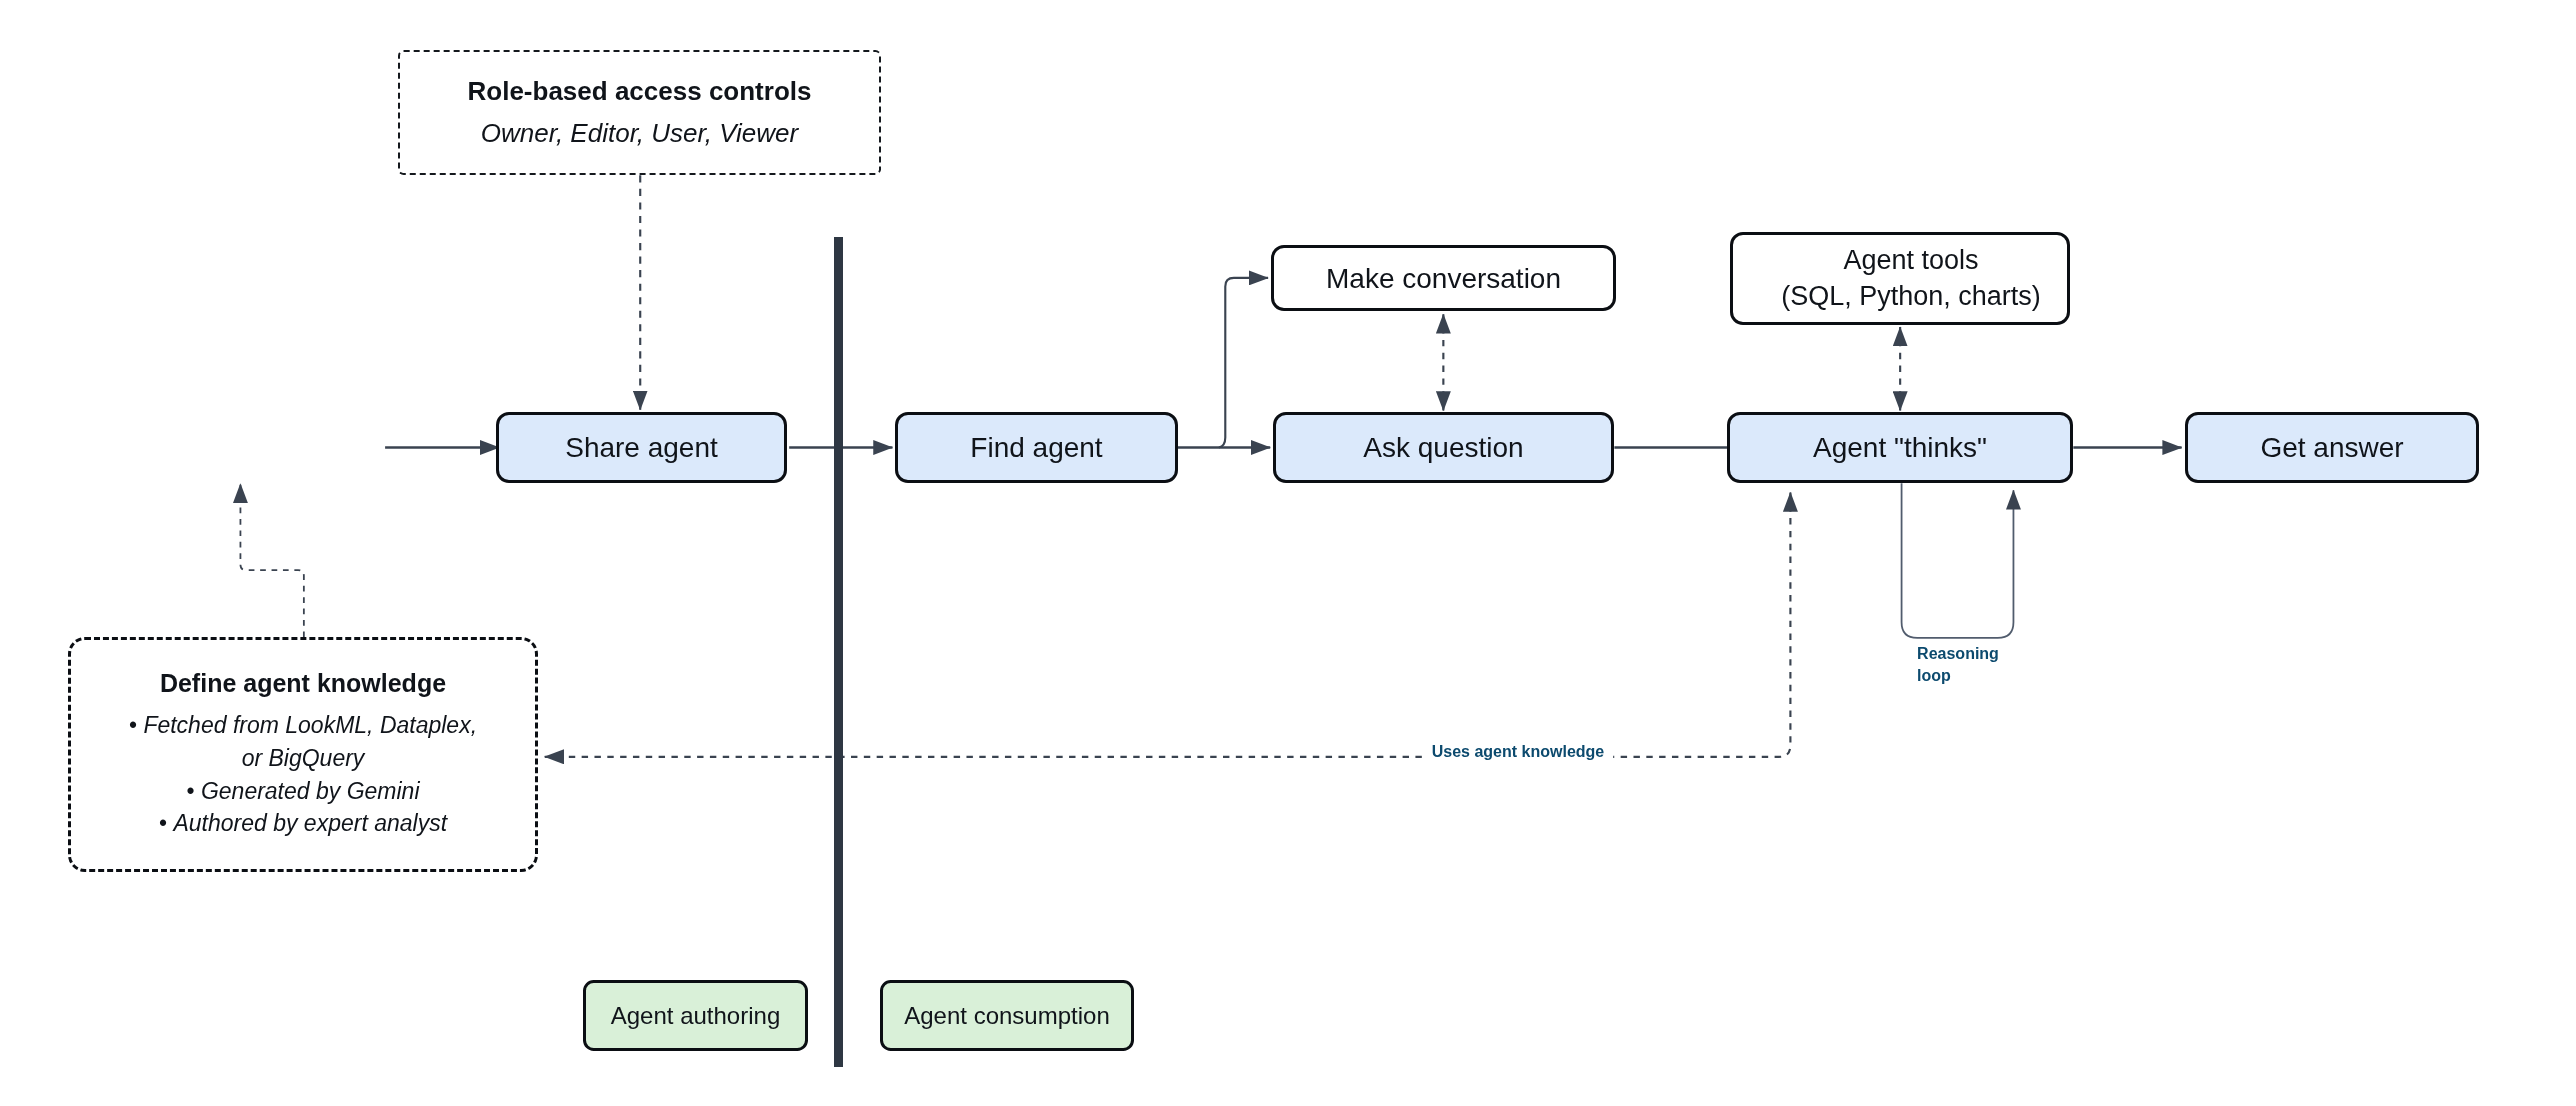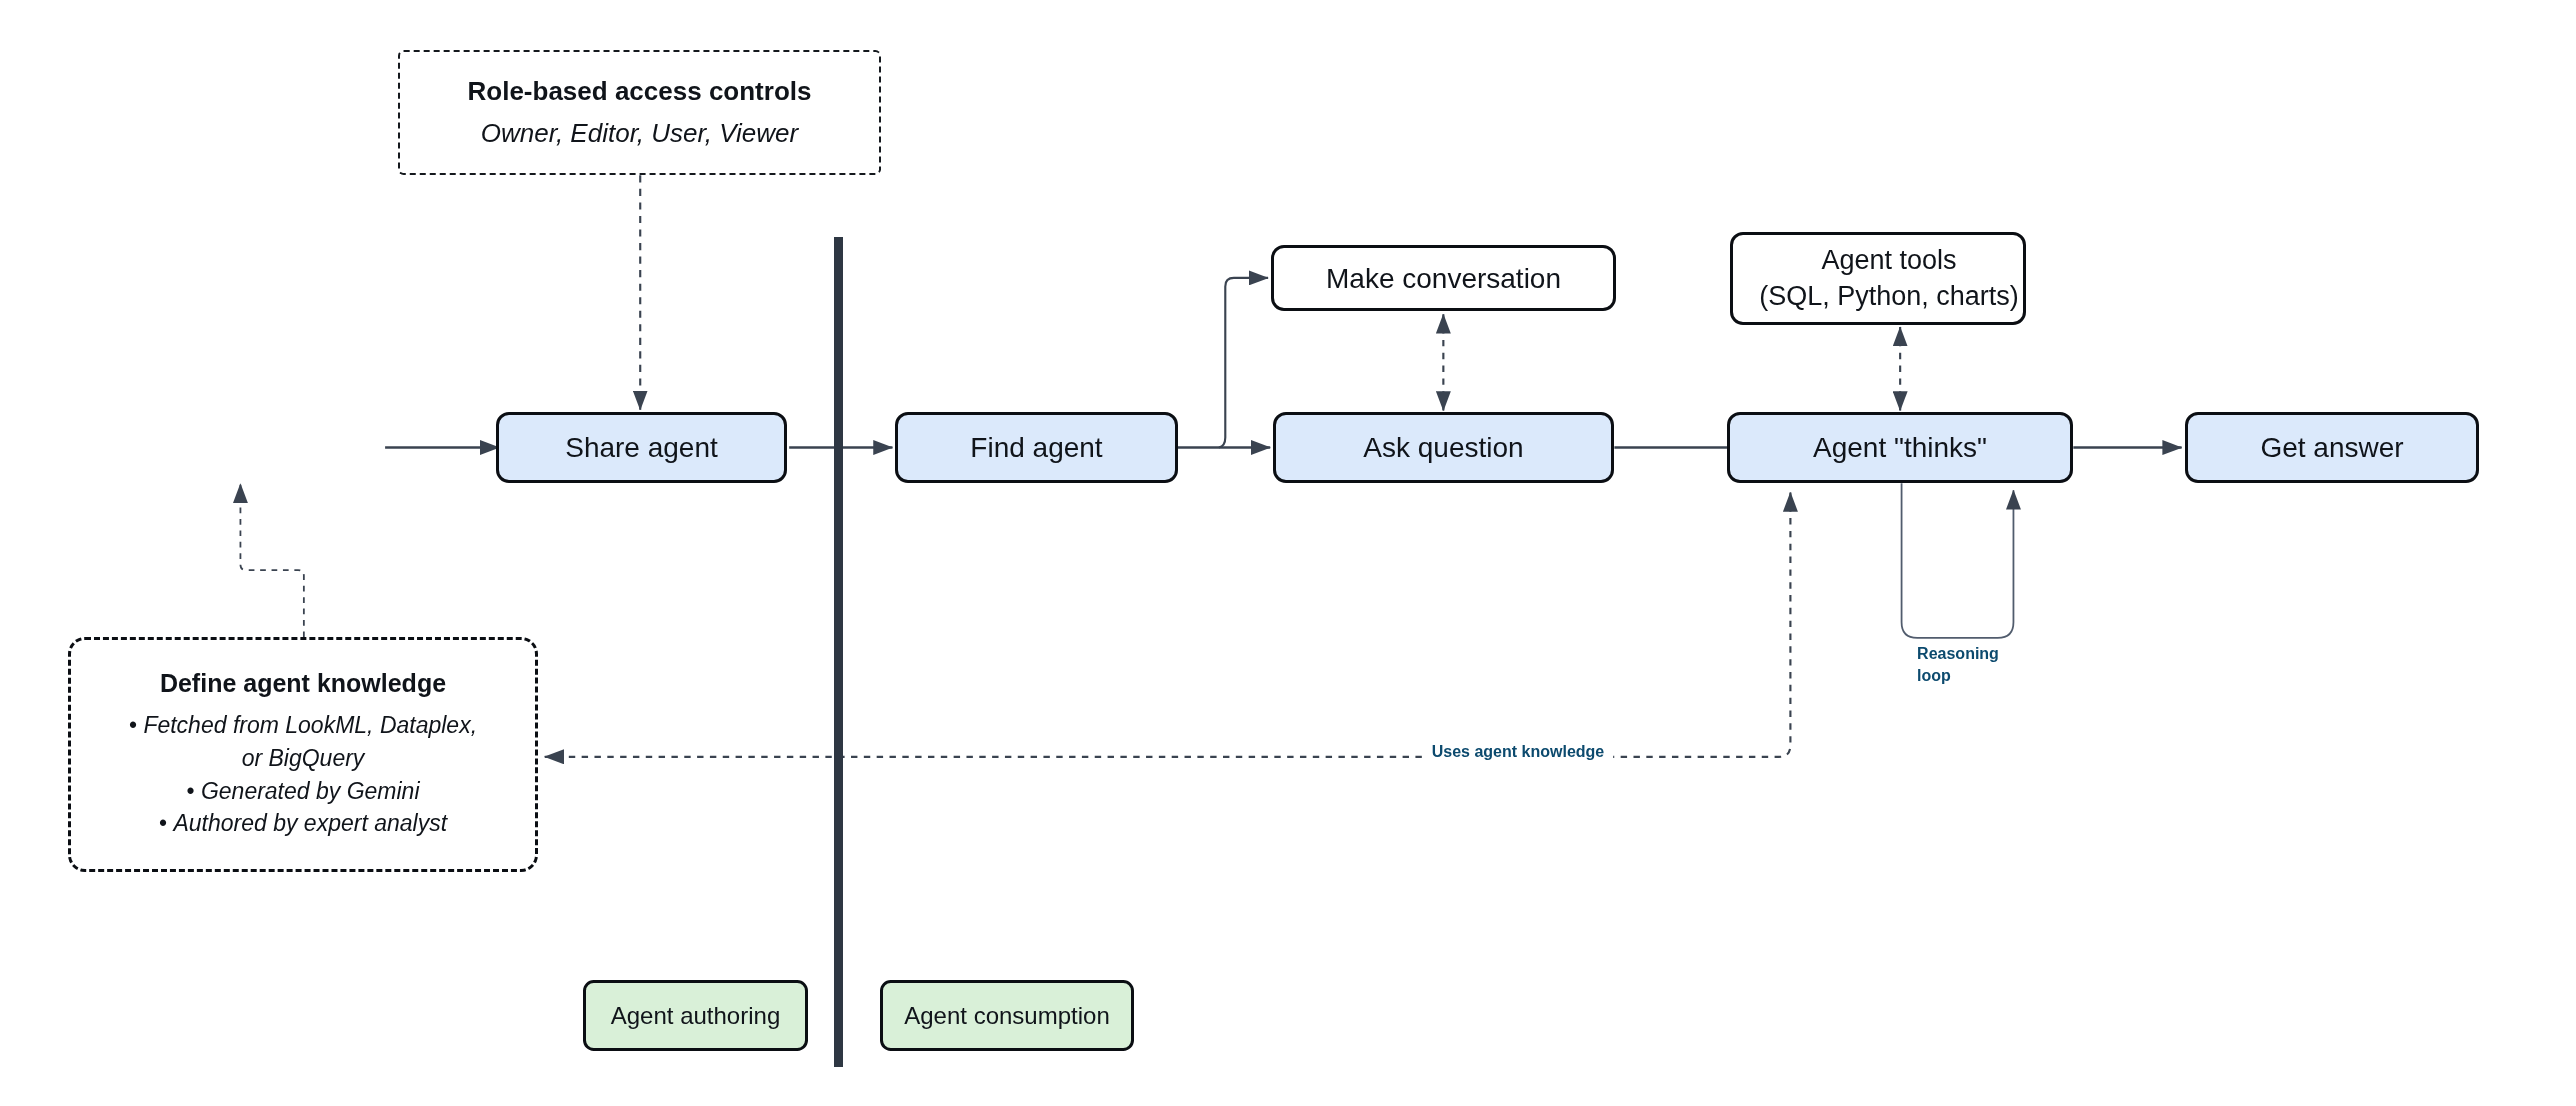--- a/index.html
+++ b/index.html
@@ -87,21 +87,21 @@
   <div class="node blue" style="left:1727px;top:412px;width:346px;height:71px;">
     <span>Agent "thinks"</span>
   </div>
   <div class="node blue" style="left:2185px;top:412px;width:294px;height:71px;">
     <span>Get answer</span>
   </div>
 
   <div class="node white" style="left:1271px;top:245px;width:345px;height:66px;justify-content:center;">
     <span>Make conversation</span>
   </div>
-  <div class="node white multi" style="left:1730px;top:232px;width:296px;height:93px;padding-left:22px;">
+  <div class="node white multi" style="left:1730px;top:232px;width:340px;height:93px;padding-left:22px;">
     <span>Agent tools</span>
     <span>(SQL, Python, charts)</span>
   </div>
 
   <div class="dashed-box role-box" style="left:398px;top:50px;width:483px;height:125px;">
     <div class="role-title">Role-based access controls</div>
     <div class="role-sub">Owner, Editor, User, Viewer</div>
   </div>
 
   <div class="dashed-box define-box" style="left:68px;top:637px;width:470px;height:235px;">

